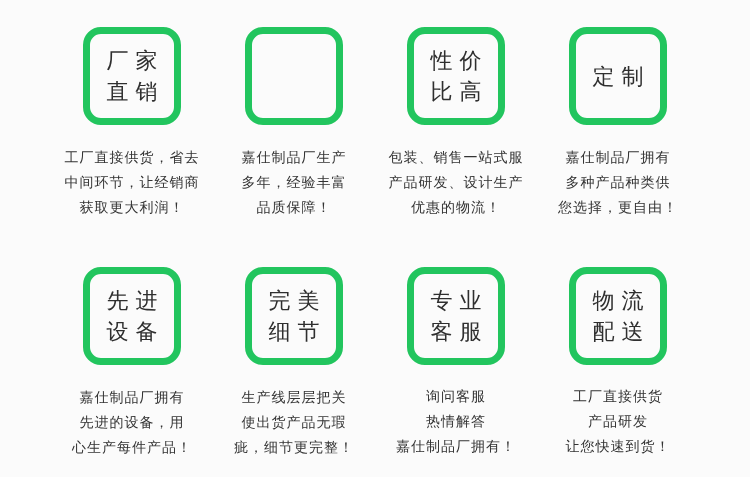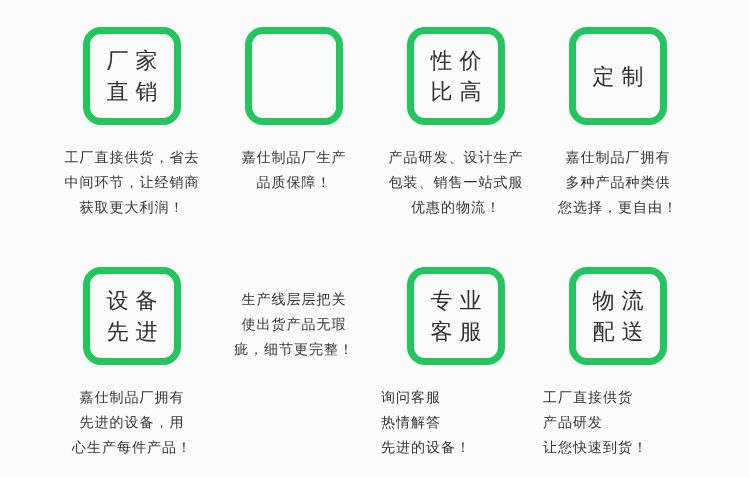--- a/index.html
+++ b/index.html
@@ -33,21 +33,21 @@
     white-space: nowrap;
   }
   .desc {
     margin-top: 20px;
     font-size: 14px;
     line-height: 25px;
     letter-spacing: 1px;
     color: #333333;
   }
   .desc.left { width: 140px; text-align: center; }
-  .desc.center { width: 150px; text-align: left; }
+  .desc.center { width: 150px; text-align: center; font-family: Liberation Mono, monospace; }
   .desc div { white-space: nowrap; }
 </style>
 </head>
 <body>
 
 <div class="page">
 
   <div class="row">
 
     <div class="cell">
@@ -60,32 +60,33 @@
         <div>中间环节，让经销商</div>
         <div>获取更大利润！</div>
       </div>
     </div>
 
     <div class="cell">
       <div class="box">
       </div>
       <div class="desc left">
         <div>嘉仕制品厂生产</div>
+        <div>多年，经验丰富</div>
         <div>品质保障！</div>
       </div>
     </div>
 
     <div class="cell">
       <div class="box">
         <div class="box-line">性价</div>
         <div class="box-line">比高</div>
       </div>
       <div class="desc left">
+        <div>包装、销售一站式服</div>
         <div>产品研发、设计生产</div>
-        <div>包装、销售一站式服</div>
         <div>优惠的物流！</div>
       </div>
     </div>
 
     <div class="cell">
       <div class="box">
         <div class="box-line">定制</div>
       </div>
       <div class="desc left">
         <div>嘉仕制品厂拥有</div>
@@ -93,47 +94,51 @@
         <div>您选择，更自由！</div>
       </div>
     </div>
 
   </div>
 
   <div class="row">
 
     <div class="cell">
       <div class="box">
+        <div class="box-line">先进</div>
         <div class="box-line">设备</div>
-        <div class="box-line">先进</div>
       </div>
       <div class="desc left">
         <div>嘉仕制品厂拥有</div>
         <div>先进的设备，用</div>
         <div>心生产每件产品！</div>
       </div>
     </div>
 
     <div class="cell">
+      <div class="box">
+        <div class="box-line">完美</div>
+        <div class="box-line">细节</div>
+      </div>
       <div class="desc left">
         <div>生产线层层把关</div>
         <div>使出货产品无瑕</div>
         <div>疵，细节更完整！</div>
       </div>
     </div>
 
     <div class="cell">
       <div class="box">
         <div class="box-line">专业</div>
         <div class="box-line">客服</div>
       </div>
       <div class="desc center">
         <div>询问客服</div>
         <div>热情解答</div>
-        <div>先进的设备！</div>
+        <div>嘉仕制品厂拥有！</div>
       </div>
     </div>
 
     <div class="cell">
       <div class="box">
         <div class="box-line">物流</div>
         <div class="box-line">配送</div>
       </div>
       <div class="desc center">
         <div>工厂直接供货</div>

